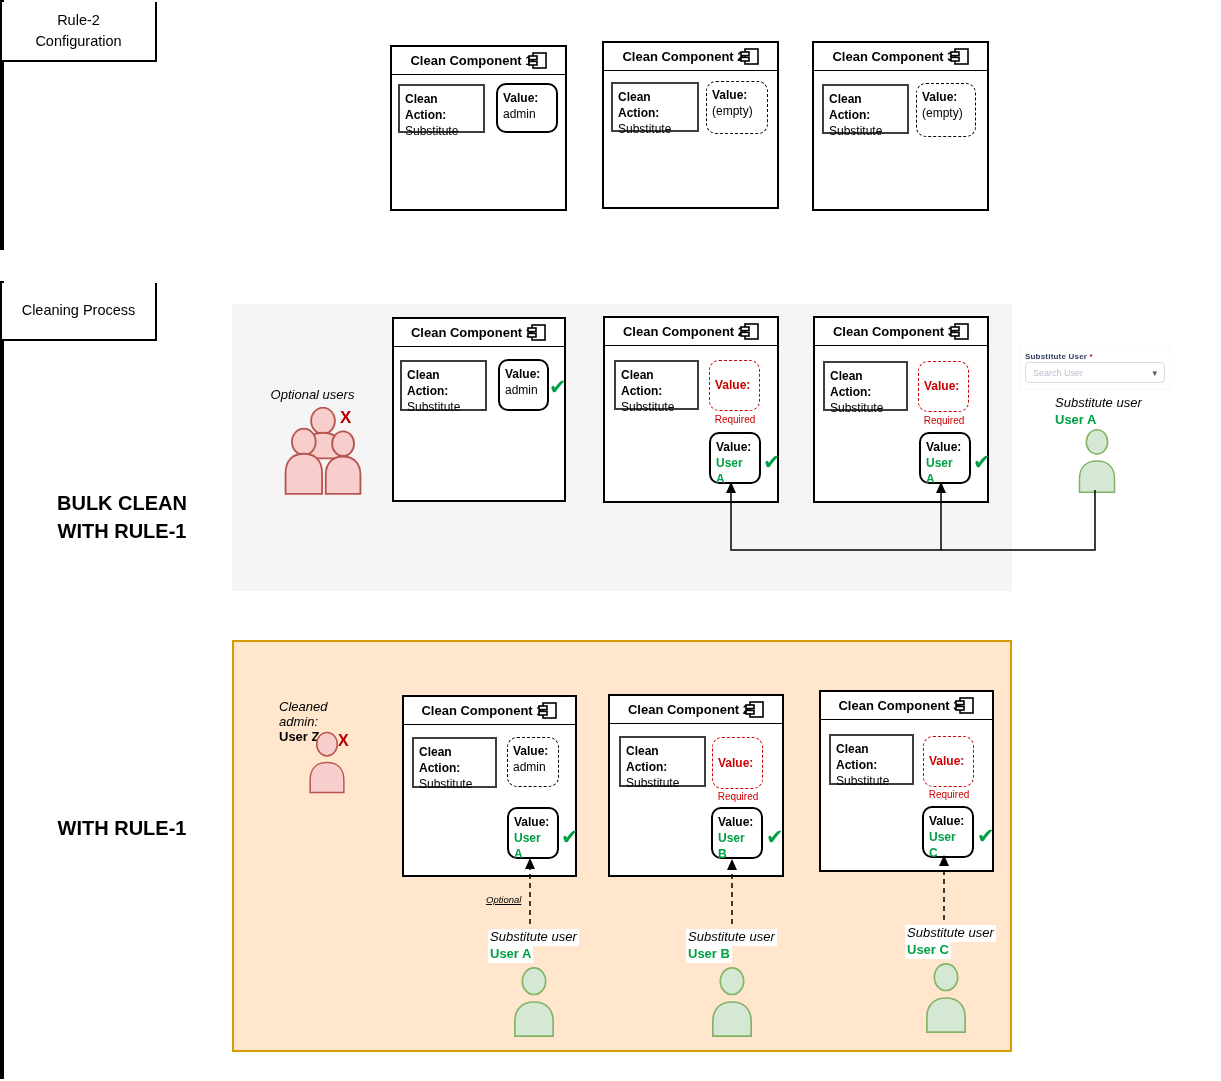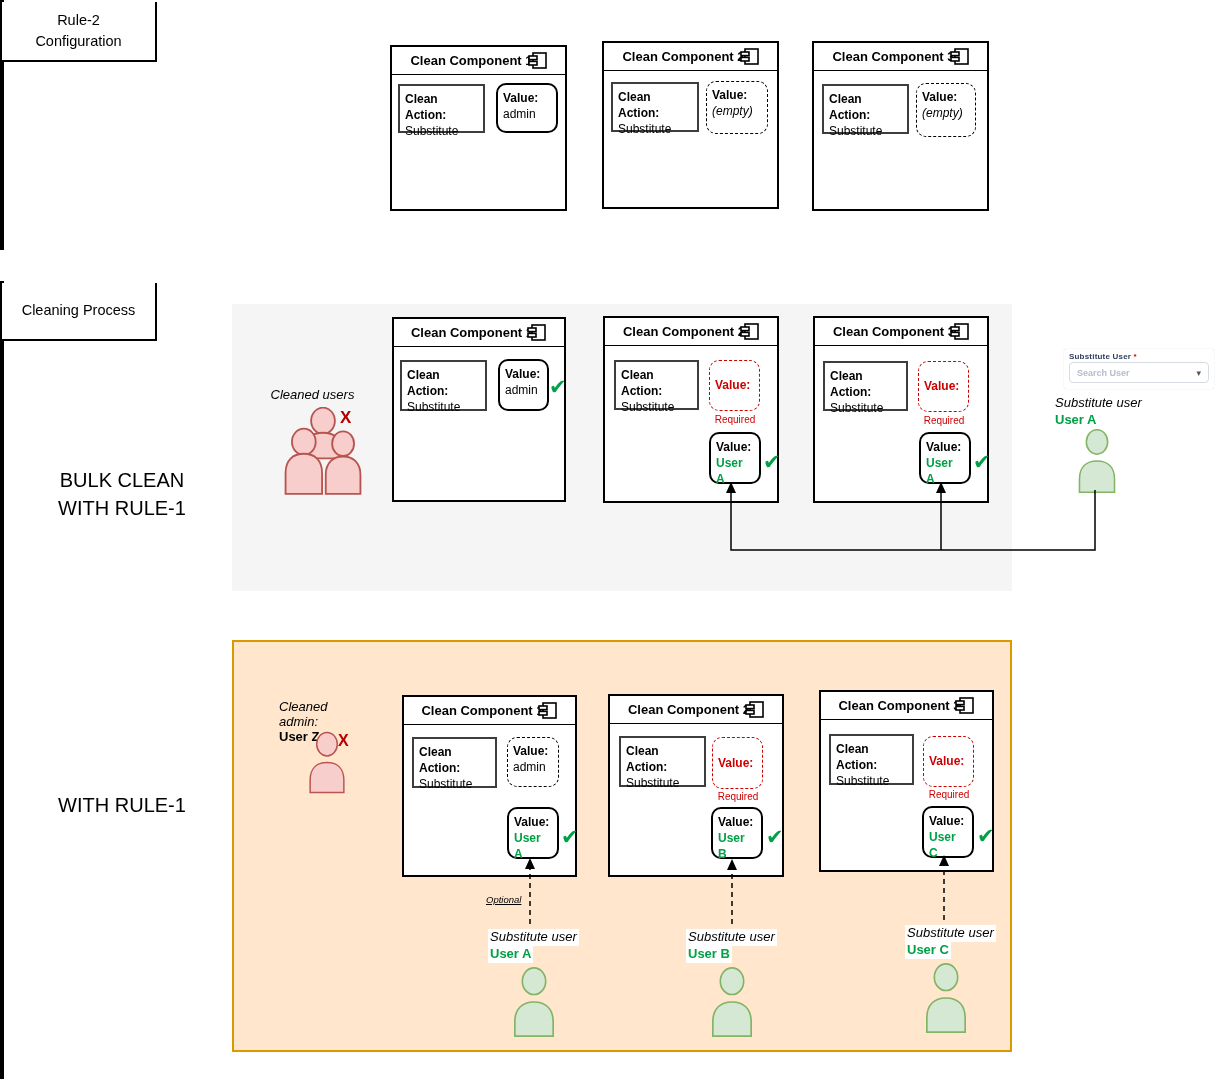--- a/index.html
+++ b/index.html
@@ -15,33 +15,33 @@
            justify-content:center;font-weight:bold;font-size:13px;position:relative;}
   .comp-hd span{padding-right:14px;}
   .comp-ic{position:absolute;right:4px;top:5px;}
   .box-action{position:absolute;background:#fff;border:2px solid #3d3d3d;box-sizing:border-box;
               padding:5px 5px;font-size:12px;line-height:1.35;}
   .box-val{position:absolute;background:#fff;border:2px solid #000;border-radius:10px;
            box-sizing:border-box;padding:5px 5px;font-size:12px;line-height:1.35;}
   .box-val.dash{border:1.7px dashed #000;}
   .box-val.redbox{border:1.7px dashed #cc0000;color:#cc0000;display:flex;align-items:center;background:#fff;}
   .b{font-weight:bold;}
-  .i{font-style:italic;}
+  .i{}
   .green{color:#00a045;}
   .redtx{color:#cc0000;}
   .chk{position:absolute;color:#00a045;font-size:21px;font-weight:bold;line-height:1;}
   .req{position:absolute;color:#cc0000;font-size:10px;width:60px;text-align:center;}
   .xmark{position:absolute;color:#b40000;font-weight:bold;font-size:17px;line-height:1;}
-  .big-title{position:absolute;font-size:20px;font-weight:normal;text-align:center;line-height:1.4;}
+  .big-title{position:absolute;font-size:20px;font-weight:bold;text-align:center;line-height:1.4;margin-top:23px;}
   .note{position:absolute;font-style:italic;font-size:13px;}
   .widget-card{position:absolute;background:#fff;border-radius:2px;box-shadow:0 0 1px rgba(0,0,0,.25);}
   .wlabel{position:absolute;font-size:8px;font-weight:bold;color:#2e3d60;letter-spacing:.2px;}
   .winput{position:absolute;background:#fff;border:1px solid #d7dbe2;border-radius:4px;
           box-sizing:border-box;display:flex;align-items:center;justify-content:space-between;padding:0 7px;}
-  .ph{color:#b6bdc9;font-size:9px;font-weight:bold;}
+  .ph{color:#b6bdc9;font-size:9px;}
   .caret{color:#555;font-size:9px;cursor:pointer;}
   .sub-label{position:absolute;font-size:13px;line-height:1.3;white-space:nowrap;}
   .sub-label .l1{font-style:italic;background:#fff;padding:0 2px;display:inline-block;}
   .sub-label .l2{font-weight:bold;color:#00a045;background:#fff;padding:0 2px;display:inline-block;}
   .opt{position:absolute;font-style:italic;font-size:9.5px;color:#000;}
   svg{display:block;}
   #overlay{position:absolute;left:0;top:0;pointer-events:none;z-index:30;}
   .z1{z-index:10;}
 </style>
 </head>
@@ -127,21 +127,21 @@
       <div>Cleaning Process</div>
     </div>
 
     <div class="abs" style="left:230px;top:21px;width:780px;height:287px;background:#f5f5f5;"></div>
 
     <div class="big-title z1" style="left:25px;top:183px;width:190px;">
       <div>BULK CLEAN</div>
       <div>WITH RULE-1</div>
     </div>
 
-    <div class="note z1" style="left:258px;top:104px;width:105px;text-align:center;">Cleaned users</div>
+    <div class="note z1" style="left:258px;top:104px;width:105px;text-align:center;">Optional users</div>
 
     <span class="abs z1" style="left:279px;top:124px;">
       <svg width="84" height="88" viewBox="0 0 92 96">
         <g fill="#f8cecc" stroke="#b85450" stroke-width="2">
           <ellipse cx="46" cy="15" rx="13" ry="14.5"></ellipse>
           <path d="M26 56 V46 C26 34 34 28 46 28 C58 28 66 34 66 46 V56 Z"></path>
           <ellipse cx="25" cy="38" rx="13" ry="14.5"></ellipse>
           <path d="M5 95 V72 C5 58 13 51 25 51 C37 51 45 58 45 72 V95 Z"></path>
           <ellipse cx="68" cy="40" rx="12" ry="13.5"></ellipse>
           <path d="M49 95 V74 C49 61 57 54 68 54 C79 54 87 61 87 74 V95 Z"></path>
@@ -217,21 +217,21 @@
         <span class="b">Value:</span>
       </div>
       <div class="req" style="left:99px;top:97px;">Required</div>
       <div class="box-val" style="left:104px;top:114px;width:52px;height:52px;">
         <span class="b">Value:</span><br>
         <span class="b green">User A</span>
       </div>
       <span class="chk" style="left:158px;top:133px;">✔</span>
     </div>
 
-    <div class="widget-card z1" style="left:1018px;top:66px;width:150px;height:40px;margin-left:44px;">
+    <div class="widget-card z1" style="left:1018px;top:66px;width:150px;height:40px;">
       <span class="wlabel" style="left:5px;top:3px;">
         <span>Substitute User</span>
         <span class="redtx">*</span>
       </span>
       <div class="winput" style="left:5px;top:13px;width:140px;height:21px;">
         <span class="ph">Search User</span>
         <span class="caret">▾</span>
       </div>
     </div>
 

